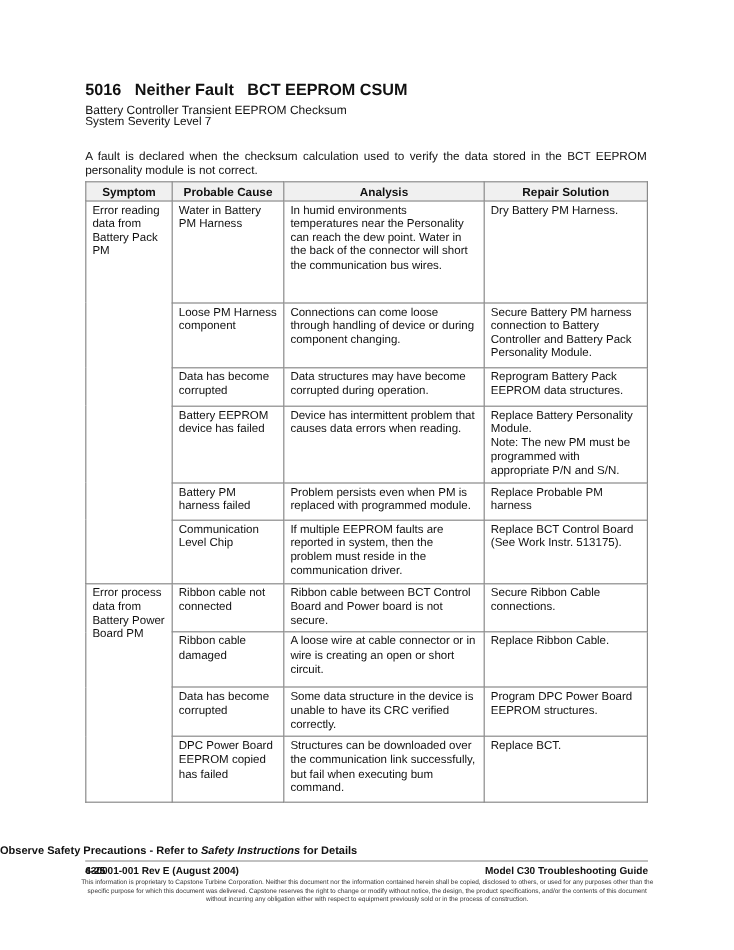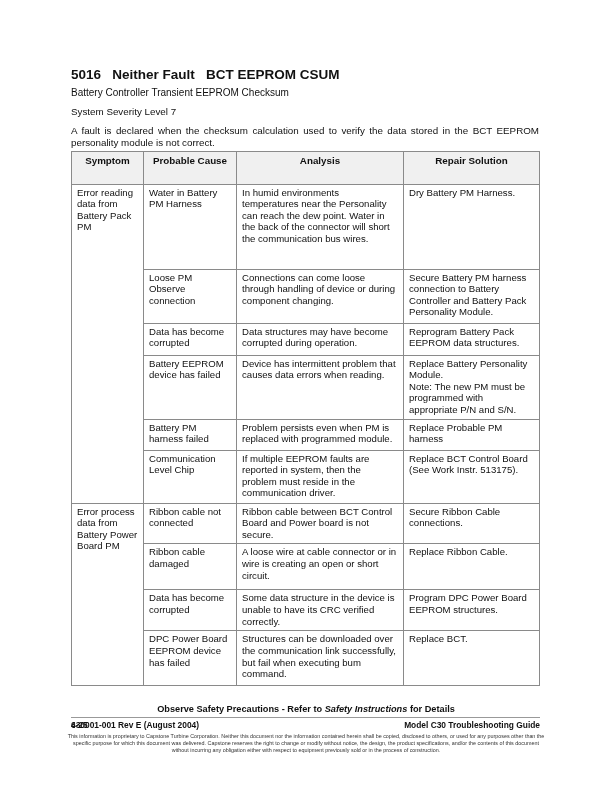--- a/index.html
+++ b/index.html
@@ -1,27 +1,27 @@
 <!DOCTYPE html>
 <html><head>
   <meta charset="utf-8">
   <style>
     html, body { margin: 0; padding: 0; background: #ffffff; }
     body { width: 612px; height: 792px; position: relative; overflow: hidden;
            font-family: "Liberation Sans", sans-serif; color: #111; }
     .title { position: absolute; left: 71px; top: 67px; font-size: 13.5px; font-weight: bold; white-space: pre; }
     .subtitle { position: absolute; left: 71px; top: 87px; font-size: 10px; }
-    .severity { position: absolute; left: 71px; top: 106px; font-size: 9.8px; text-align: right; }
+    .severity { position: absolute; left: 71px; top: 96px; font-size: 9.8px; text-align: right; }
     .desc { position: absolute; left: 71px; top: 125px; width: 468px; font-size: 9.8px; line-height: 12px; text-align: justify; }
     table.ts { position: absolute; left: 71px; top: 151px; width: 469px; border-collapse: collapse; font-size: 9.6px; line-height: 11.6px; table-layout: fixed; }
     table.ts th, table.ts td { border: 1px solid #8a8a8a; vertical-align: top; padding: 2px 5px 3px 5px; text-align: left; }
-    table.ts th { background: #f0f0f0; font-weight: bold; text-align: center; padding: 3px 5px 17px 5px; font-size: 9.8px; }
+    table.ts th { background: #f0f0f0; font-weight: bold; text-align: center; padding: 3px 5px 0 5px; font-size: 9.8px; }
     .c1 { width: 72px; } .c2 { width: 93px; } .c3 { width: 167px; } .c4 { width: 136px; }
     .pre { white-space: pre-line; }
-    .safety { position: absolute; left: 0; width: 612px; top: 704px; text-align: center; font-size: 9.2px; font-weight: bold; }
+    .safety { position: absolute; left: 0; width: 612px; top: 704px; text-align: left; font-size: 9.2px; font-weight: bold; }
     .safety i { font-style: italic; }
     .rule { position: absolute; left: 71px; width: 469px; top: 717px; border-top: 1px solid #999; }
     .footrow { position: absolute; left: 71px; width: 469px; top: 720px; font-size: 8.4px; font-weight: bold; }
     .footrow .l { position: absolute; left: 0; }
     .footrow .m { position: absolute; left: 0; width: 100%; }
     .footrow .r { position: absolute; right: 0; }
     .legal { position: absolute; left: 66px; width: 480px; top: 733px; font-size: 5.4px; line-height: 7px; text-align: center; color: #333; }
   </style>
 </head>
 <body>
@@ -47,21 +47,21 @@
     </tr>
   </thead>
   <tbody>
     <tr style="height:85px">
       <td rowspan="6">Error reading data from Battery Pack PM</td>
       <td>Water in Battery PM Harness</td>
       <td>In humid environments temperatures near the Personality can reach the dew point. Water in the back of the connector will short the communication bus wires.</td>
       <td>Dry Battery PM Harness.</td>
     </tr>
     <tr style="height:54px">
-      <td>Loose PM Observe connection</td>
+      <td>Loose PM Harness component</td>
       <td>Connections can come loose through handling of device or during component changing.</td>
       <td>Secure Battery PM harness connection to Battery Controller and Battery Pack Personality Module.</td>
     </tr>
     <tr style="height:32px">
       <td>Data has become corrupted</td>
       <td>Data structures may have become corrupted during operation.</td>
       <td>Reprogram Battery Pack EEPROM data structures.</td>
     </tr>
     <tr style="height:64px">
       <td>Battery EEPROM device has failed</td>
@@ -89,21 +89,21 @@
       <td>Ribbon cable damaged</td>
       <td>A loose wire at cable connector or in wire is creating an open or short circuit.</td>
       <td>Replace Ribbon Cable.</td>
     </tr>
     <tr style="height:41px">
       <td>Data has become corrupted</td>
       <td>Some data structure in the device is unable to have its CRC verified correctly.</td>
       <td>Program DPC Power Board EEPROM structures.</td>
     </tr>
     <tr style="height:55px">
-      <td>DPC Power Board EEPROM device has failed</td>
+      <td>DPC Power Board EEPROM copied has failed</td>
       <td>Structures can be downloaded over the communication link successfully, but fail when executing bum command.</td>
       <td>Replace BCT.</td>
     </tr>
   </tbody>
 </table>
 
 <div class="safety"><span>Observe Safety Precautions - Refer to </span><i>Safety Instructions</i><span> for Details</span></div>
 <div class="rule"></div>
 <div class="footrow">
   <span class="m">6-25</span>

